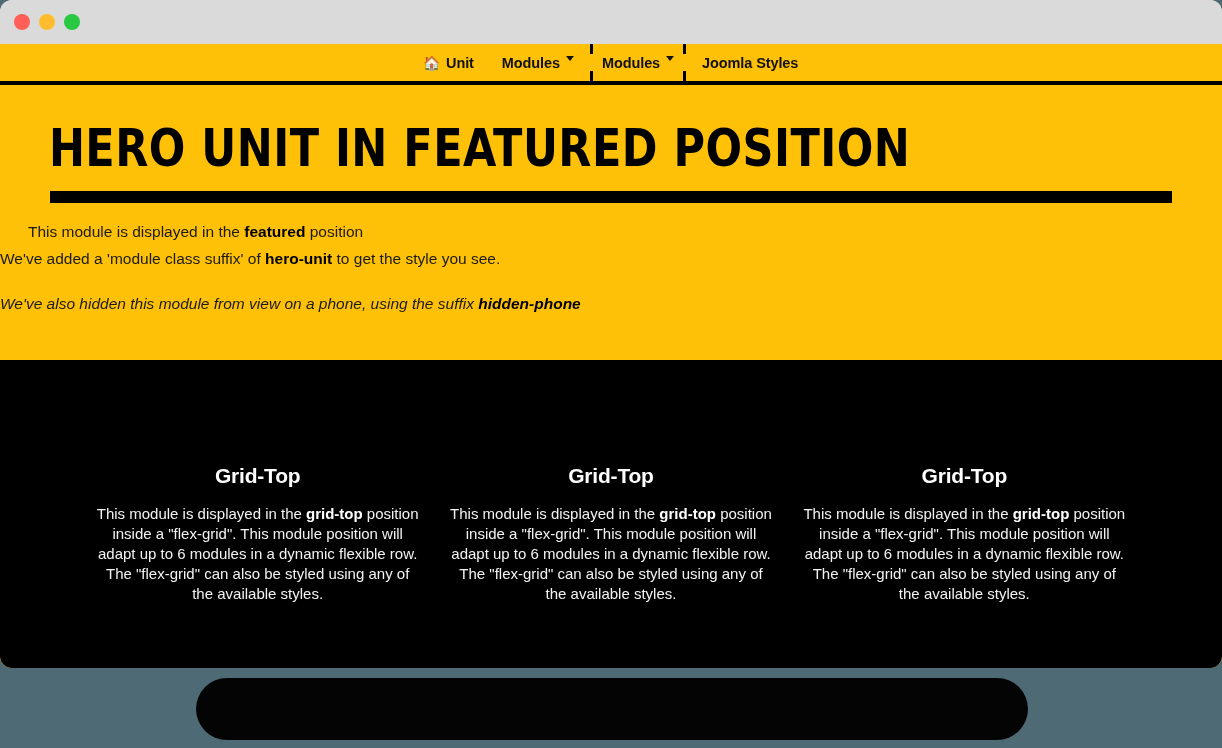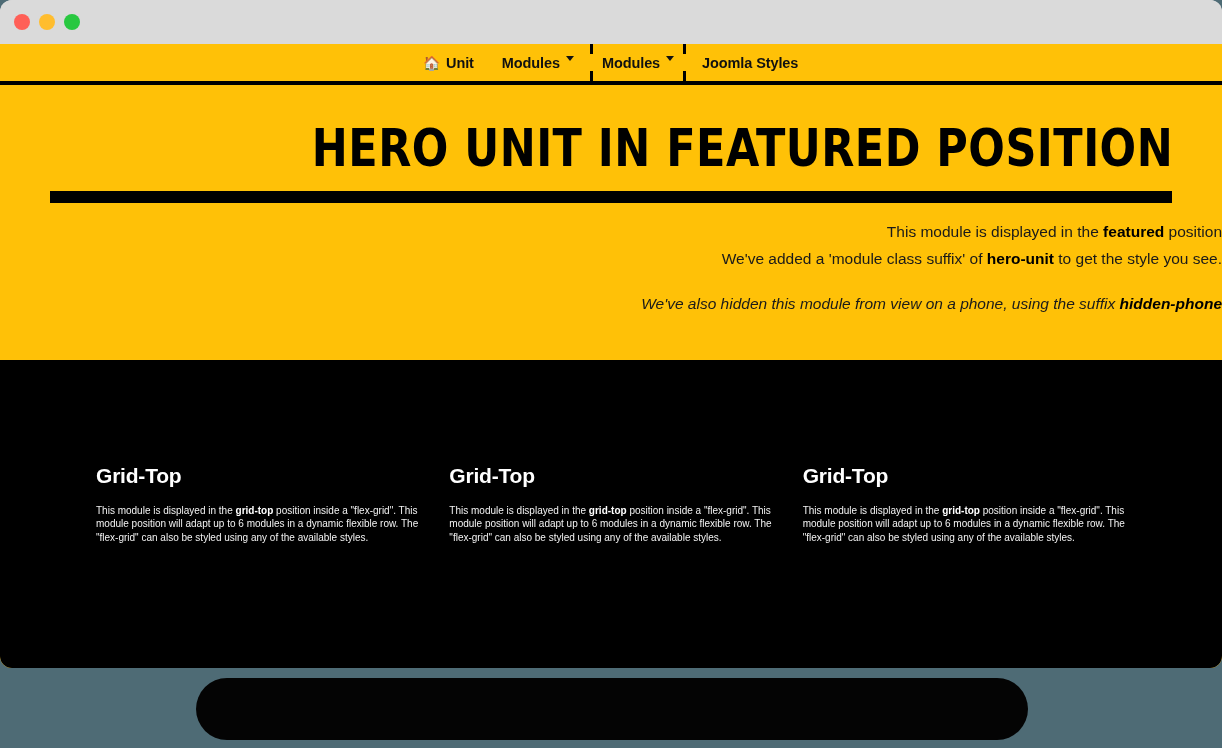--- a/index.html
+++ b/index.html
@@ -144,21 +144,21 @@
   .focus-br { right: 2px; bottom: -4px; border-width: 0 3px 3px 0; }
 
   
   #hero {
     position: relative;
     width: 100%;
     height: 275px;
     background: #ffc107;
     box-sizing: border-box;
     padding-top: 37px;
-    text-align: right;
+    text-align: left;
     overflow: hidden;
   }
   #hero-title {
     margin: 0;
     color: #000000;
     font-family: "Liberation Sans Narrow", "DejaVu Sans Condensed", "Liberation Sans", sans-serif;
     font-size: 52px;
     font-weight: bold;
     letter-spacing: 0.5px;
     line-height: 1.02;
@@ -196,32 +196,33 @@
     position: absolute;
     left: 96px;
     right: 96px;
     top: 104px;
     display: flex;
     gap: 30px;
   }
   .grid-module {
     flex: 1 1 0;
     min-width: 0;
+    text-align: center;
   }
   .grid-module h3 {
     margin: 0 0 16px 0;
     color: #ffffff;
     font-size: 21px;
     font-weight: bold;
     letter-spacing: -0.2px;
   }
   .grid-module p {
     margin: 0;
     color: #f2f2f2;
-    font-size: 10px;
+    font-size: 15px;
     line-height: 1.33;
   }
   .grid-module p b { font-weight: bold; color: #ffffff; }
 
   
   #pill {
     position: absolute;
     left: 196px;
     top: 678px;
     width: 832px;

